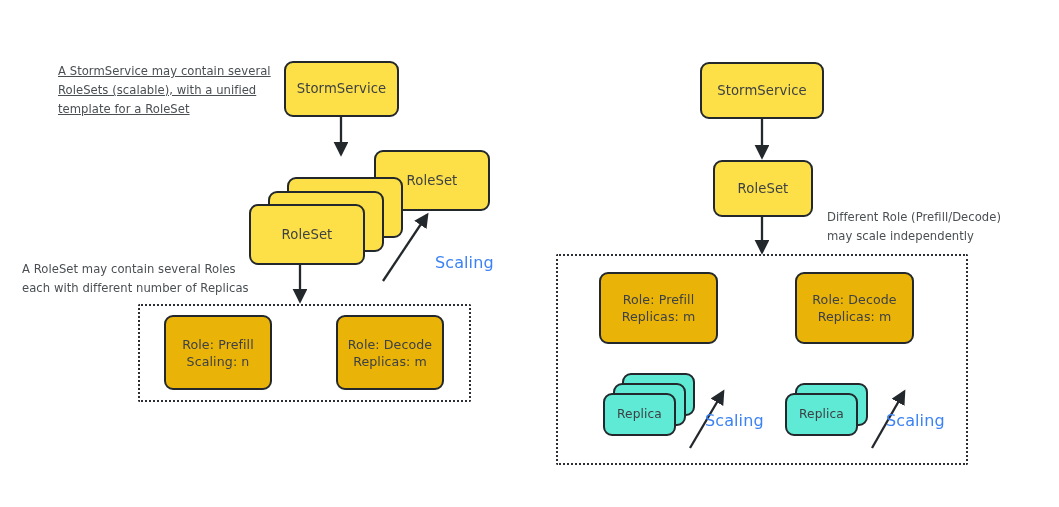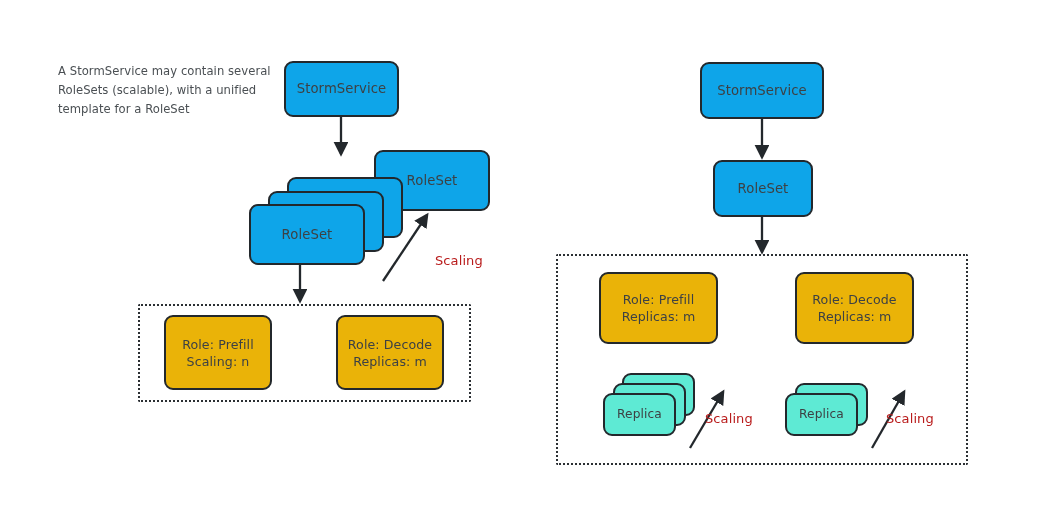--- a/index.html
+++ b/index.html
@@ -28,38 +28,38 @@
     flex-direction: column;
     align-items: center;
     justify-content: center;
     border: 2px solid #23282c;
     border-radius: 9px;
     text-align: center;
     line-height: 1.35;
     letter-spacing: .1px;
     color: #3d4144;
   }
-  .blue   { background: #0ea5e9; }
+  .blue   { background: #fde047; }
   .yellow { background: #eab308; }
   .green  { background: #5eead4; }
 
   .n-label { display: block; }
 
   .annot {
     position: absolute;
     font-size: 11.6px;
     line-height: 1.62;
     color: #4a4f53;
     white-space: pre-line;
     letter-spacing: .05px;
   }
   .scale-lbl {
     position: absolute;
-    font-size: 13px;
-    color: #b91c1c;
+    font-size: 16px;
+    color: #3b82f6;
     letter-spacing: .1px;
   }
   .dotbox {
     position: absolute;
     box-sizing: border-box;
     border: 2.4px dotted #2b2f33;
     border-radius: 2px;
   }
   svg.arrows {
     position: absolute;
@@ -90,24 +90,26 @@
 
     <line x1="762" y1="119" x2="762" y2="157" stroke="#23282c" stroke-width="2.3" marker-end="url(#ah)"></line>
 
     <line x1="762" y1="217" x2="762" y2="252" stroke="#23282c" stroke-width="2.3" marker-end="url(#ah)"></line>
 
     <line x1="690" y1="448" x2="723" y2="392" stroke="#23282c" stroke-width="2.3" marker-end="url(#ah)"></line>
 
     <line x1="872" y1="448" x2="904" y2="392" stroke="#23282c" stroke-width="2.3" marker-end="url(#ah)"></line>
   </svg>
 
-  <div class="annot" style="left:58px; top:62px; width:225px;">A StormService may contain several
+  <div class="annot" style="left:58px; top:62px; width:225px;text-decoration:underline;">A StormService may contain several
 RoleSets (scalable), with a unified
 template for a RoleSet</div>
 
+  <div class="annot" style="left:22px; top:260px; width:250px;">A RoleSet may contain several Roles
+each with different number of  Replicas</div>
 
   <div class="node blue" style="left:284px; top:61px; width:115px; height:56px; font-size:13.2px;">
     <span class="n-label">StormService</span>
   </div>
 
   <div class="node blue" style="left:374px; top:150px; width:116px; height:61px; font-size:13.2px; z-index:1;">
     <span class="n-label">RoleSet</span>
   </div>
 
   <div class="node blue" style="left:287px; top:177px; width:116px; height:61px; z-index:2;"></div>
@@ -133,20 +135,22 @@
   </div>
 
   <div class="node blue" style="left:700px; top:62px; width:124px; height:57px; font-size:13.2px;">
     <span class="n-label">StormService</span>
   </div>
 
   <div class="node blue" style="left:713px; top:160px; width:100px; height:57px; font-size:13.2px;">
     <span class="n-label">RoleSet</span>
   </div>
 
+  <div class="annot" style="left:827px; top:208px; width:230px;">Different Role (Prefill/Decode)
+may scale independently</div>
 
   <div class="dotbox" style="left:556px; top:254px; width:412px; height:211px;"></div>
 
   <div class="node yellow" style="left:599px; top:272px; width:119px; height:72px; font-size:12.6px;">
     <span class="n-label">Role: Prefill</span>
     <span class="n-label">Replicas: m</span>
   </div>
 
   <div class="node green" style="left:622px; top:373px; width:73px; height:43px; z-index:1;"></div>
   <div class="node green" style="left:613px; top:383px; width:73px; height:43px; z-index:2;"></div>

